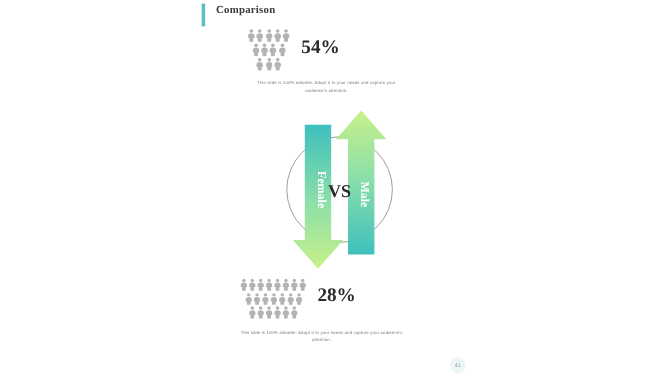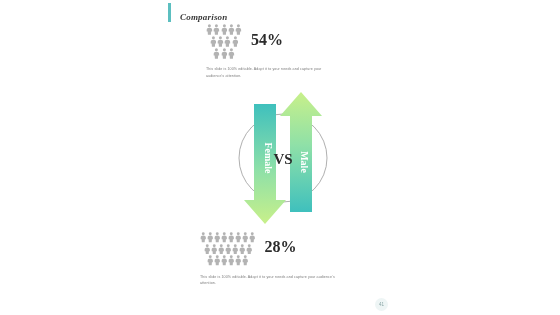--- a/index.html
+++ b/index.html
@@ -22,42 +22,42 @@
     height: 315px;
     background: #ffffff;
   }
 
   
   .title-wrap {
     position: absolute;
     left: 168px;
     top: 3px;
     display: flex;
-    align-items: flex-end;
+    align-items: flex-start;
     height: 19px;
-    font-style: italic;
   }
   .title-bar {
     width: 3px;
     height: 19px;
     background: #5cbfc0;
     margin-right: 9px;
   }
   .title-text {
     font-family: "Liberation Serif", serif;
     font-size: 9px;
     font-weight: bold;
     color: #3a3a3a;
     letter-spacing: 0.2px;
     white-space: nowrap;
   }
 
   
   .stat-block {
     position: absolute;
+    text-align: center;
   }
   .stat-top { left: 206px; top: 24px; }
   .stat-bottom { left: 200px; top: 232px; }
 
   .stat-row1 {
     display: flex;
     align-items: flex-end;
   }
   .pictogram {
     display: flex;

